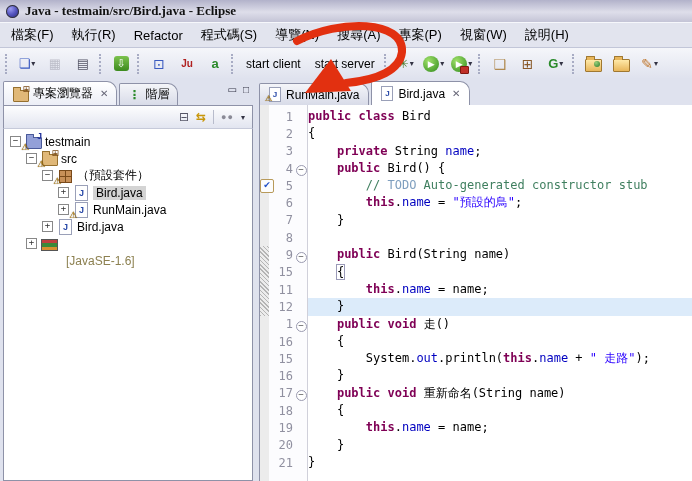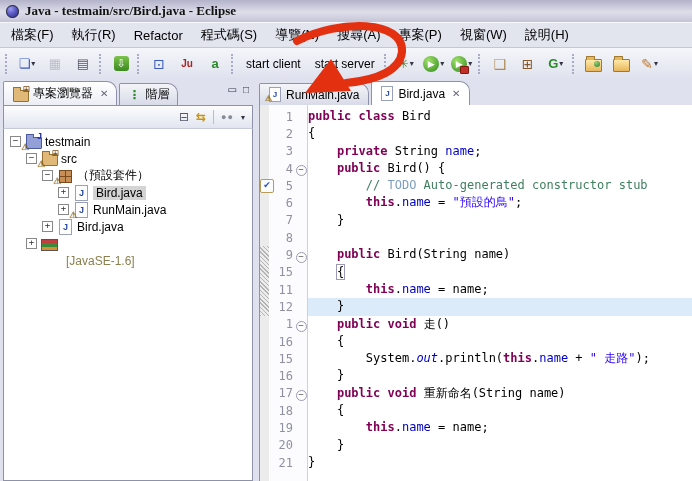--- a/index.html
+++ b/index.html
@@ -125,21 +125,21 @@
     color:#555;font-size:9px;line-height:7px;text-align:center;cursor:default;}
   .codecol{flex:1;padding-top:3px;font-family:"DejaVu Sans Mono","Liberation Mono",monospace;
     font-size:12px;color:#000;white-space:pre;min-width:0;}
   .cl{height:17.3px;line-height:17.3px;}
   .cl.cur{background:#dcebfa;}
   .k{color:#7f0055;font-weight:bold;}
   .s{color:#2a00ff;}
   .c{color:#3f7f5f;}
   .td{color:#7f9fbf;font-weight:normal;}
   .f{color:#0000c0;}
-  .sf{color:#0000c0;font-style:italic;}
+  .sf{color:#0000c0;}
   .bb{outline:1px solid #9a9ab8;}
 
   .sash{width:3px;cursor:col-resize;}
 
   
   .arrow-svg{position:absolute;left:0;top:0;width:692px;height:481px;pointer-events:none;z-index:50;}
 </style>
 </head>
 <body>
 

